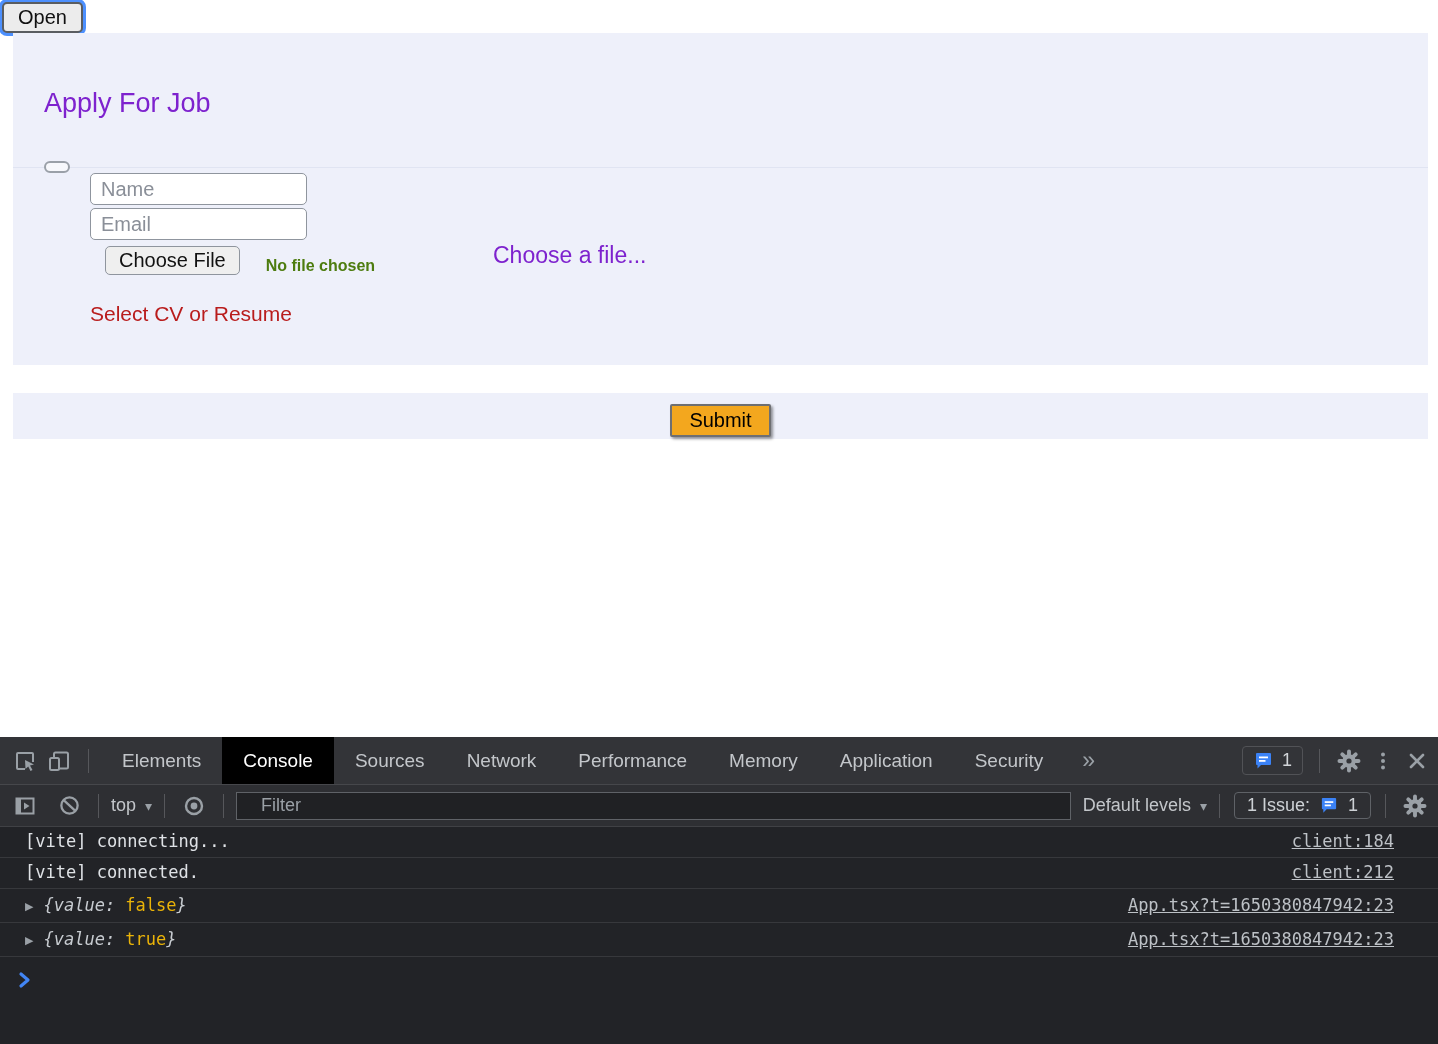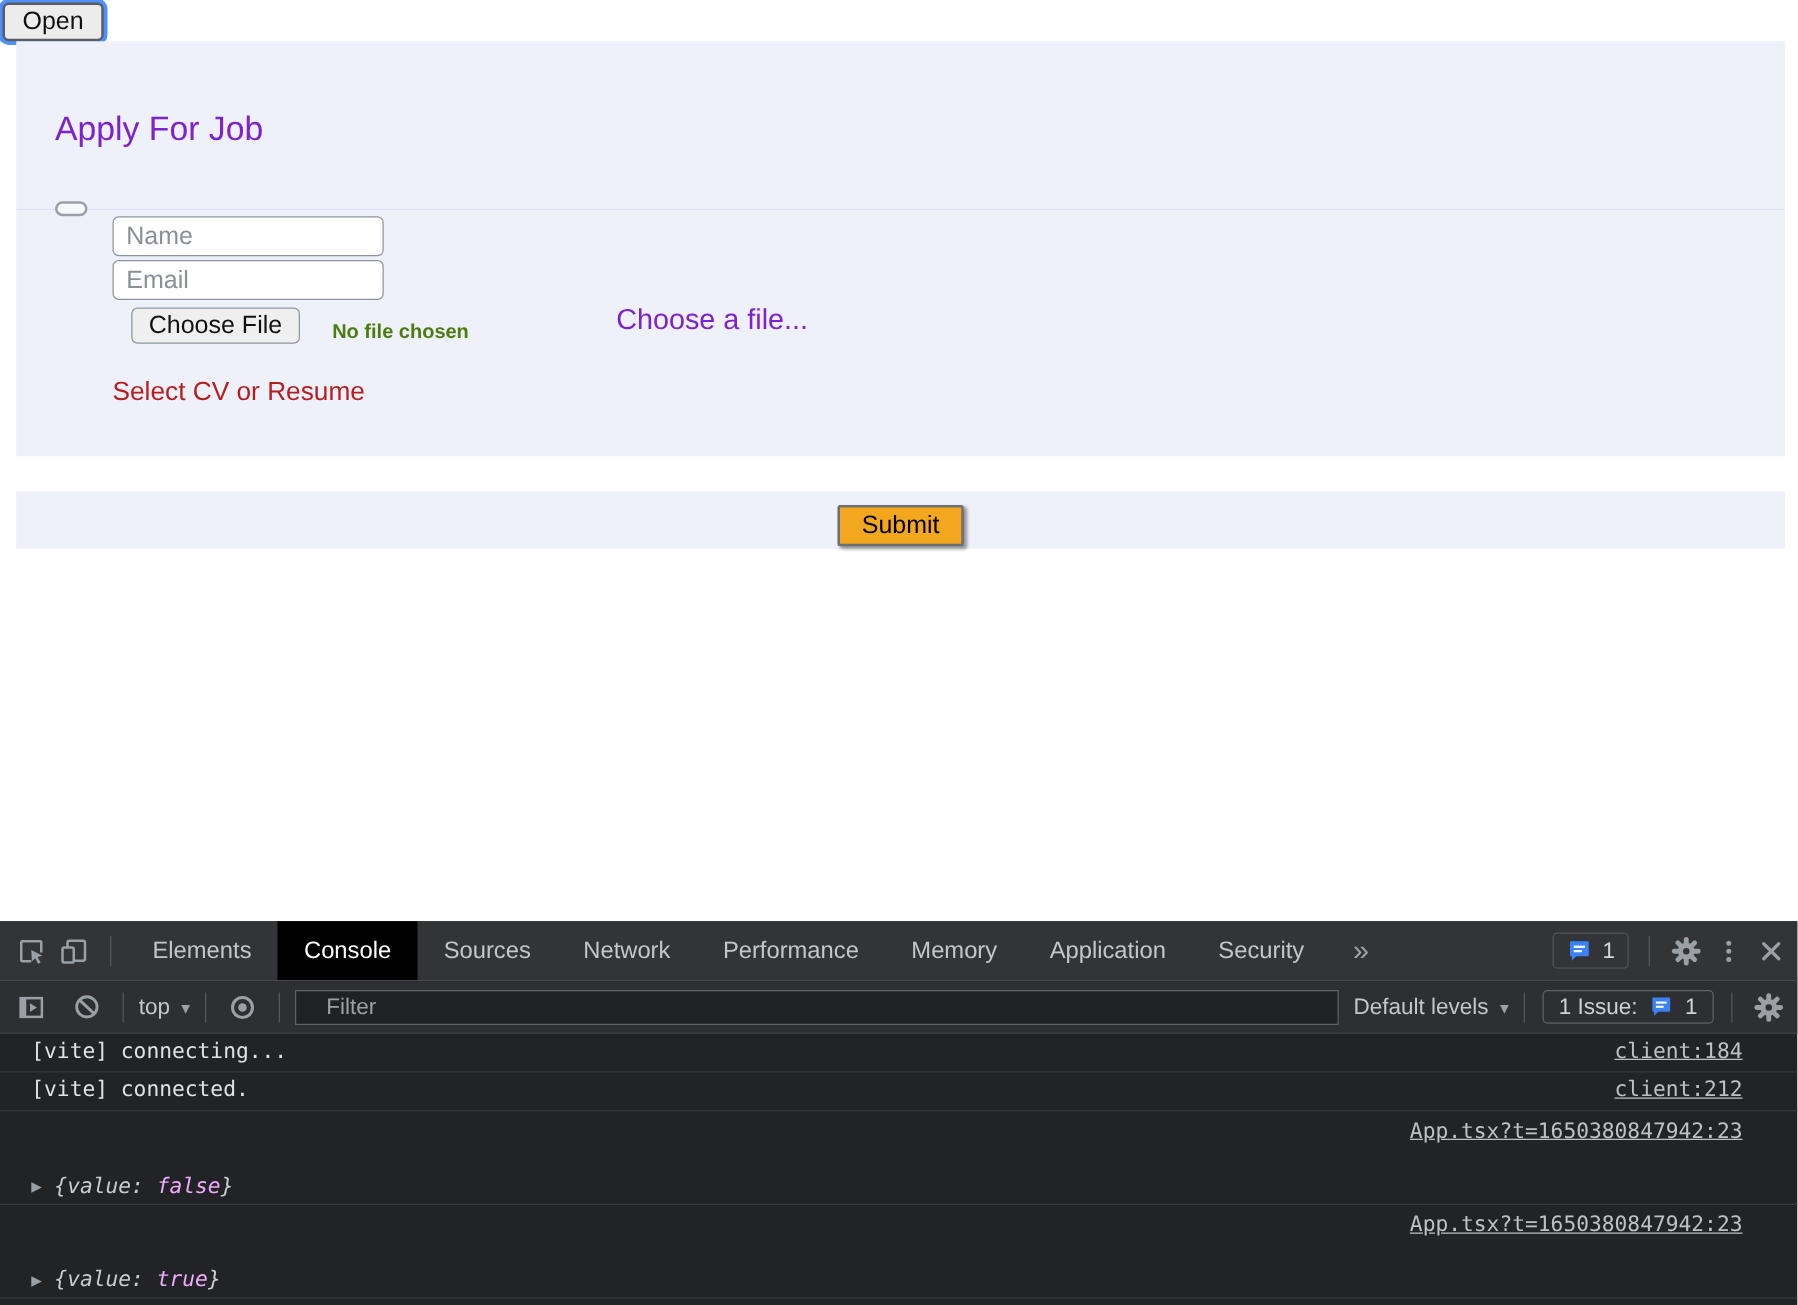--- a/index.html
+++ b/index.html
@@ -171,21 +171,21 @@
   }
   .crow.objrow { min-height: 34px; padding-top: 6px; }
   .crow-left { display: flex; align-items: baseline; white-space: pre; }
   .tri {
     font-family: "DejaVu Sans", sans-serif;
     font-size: 11px; color: #9aa0a6;
     margin-right: 10px; cursor: pointer;
     position: relative; top: -1px;
   }
   .obj-pre { font-style: italic; color: #c8ccd1; }
-  .obj-bool { font-style: italic; color: #f0abfc; margin-top: 44px; }
+  .obj-bool { color: #eab308; }
   .srclink {
     color: #bdc1c6; text-decoration: underline;
     cursor: pointer; white-space: nowrap; margin-left: 20px;
   }
   .prompt-row { display: flex; align-items: center; padding: 10px 0 0 16px; height: 36px; }
   svg { display: block; }
 </style>
 </head>
 <body>
 

